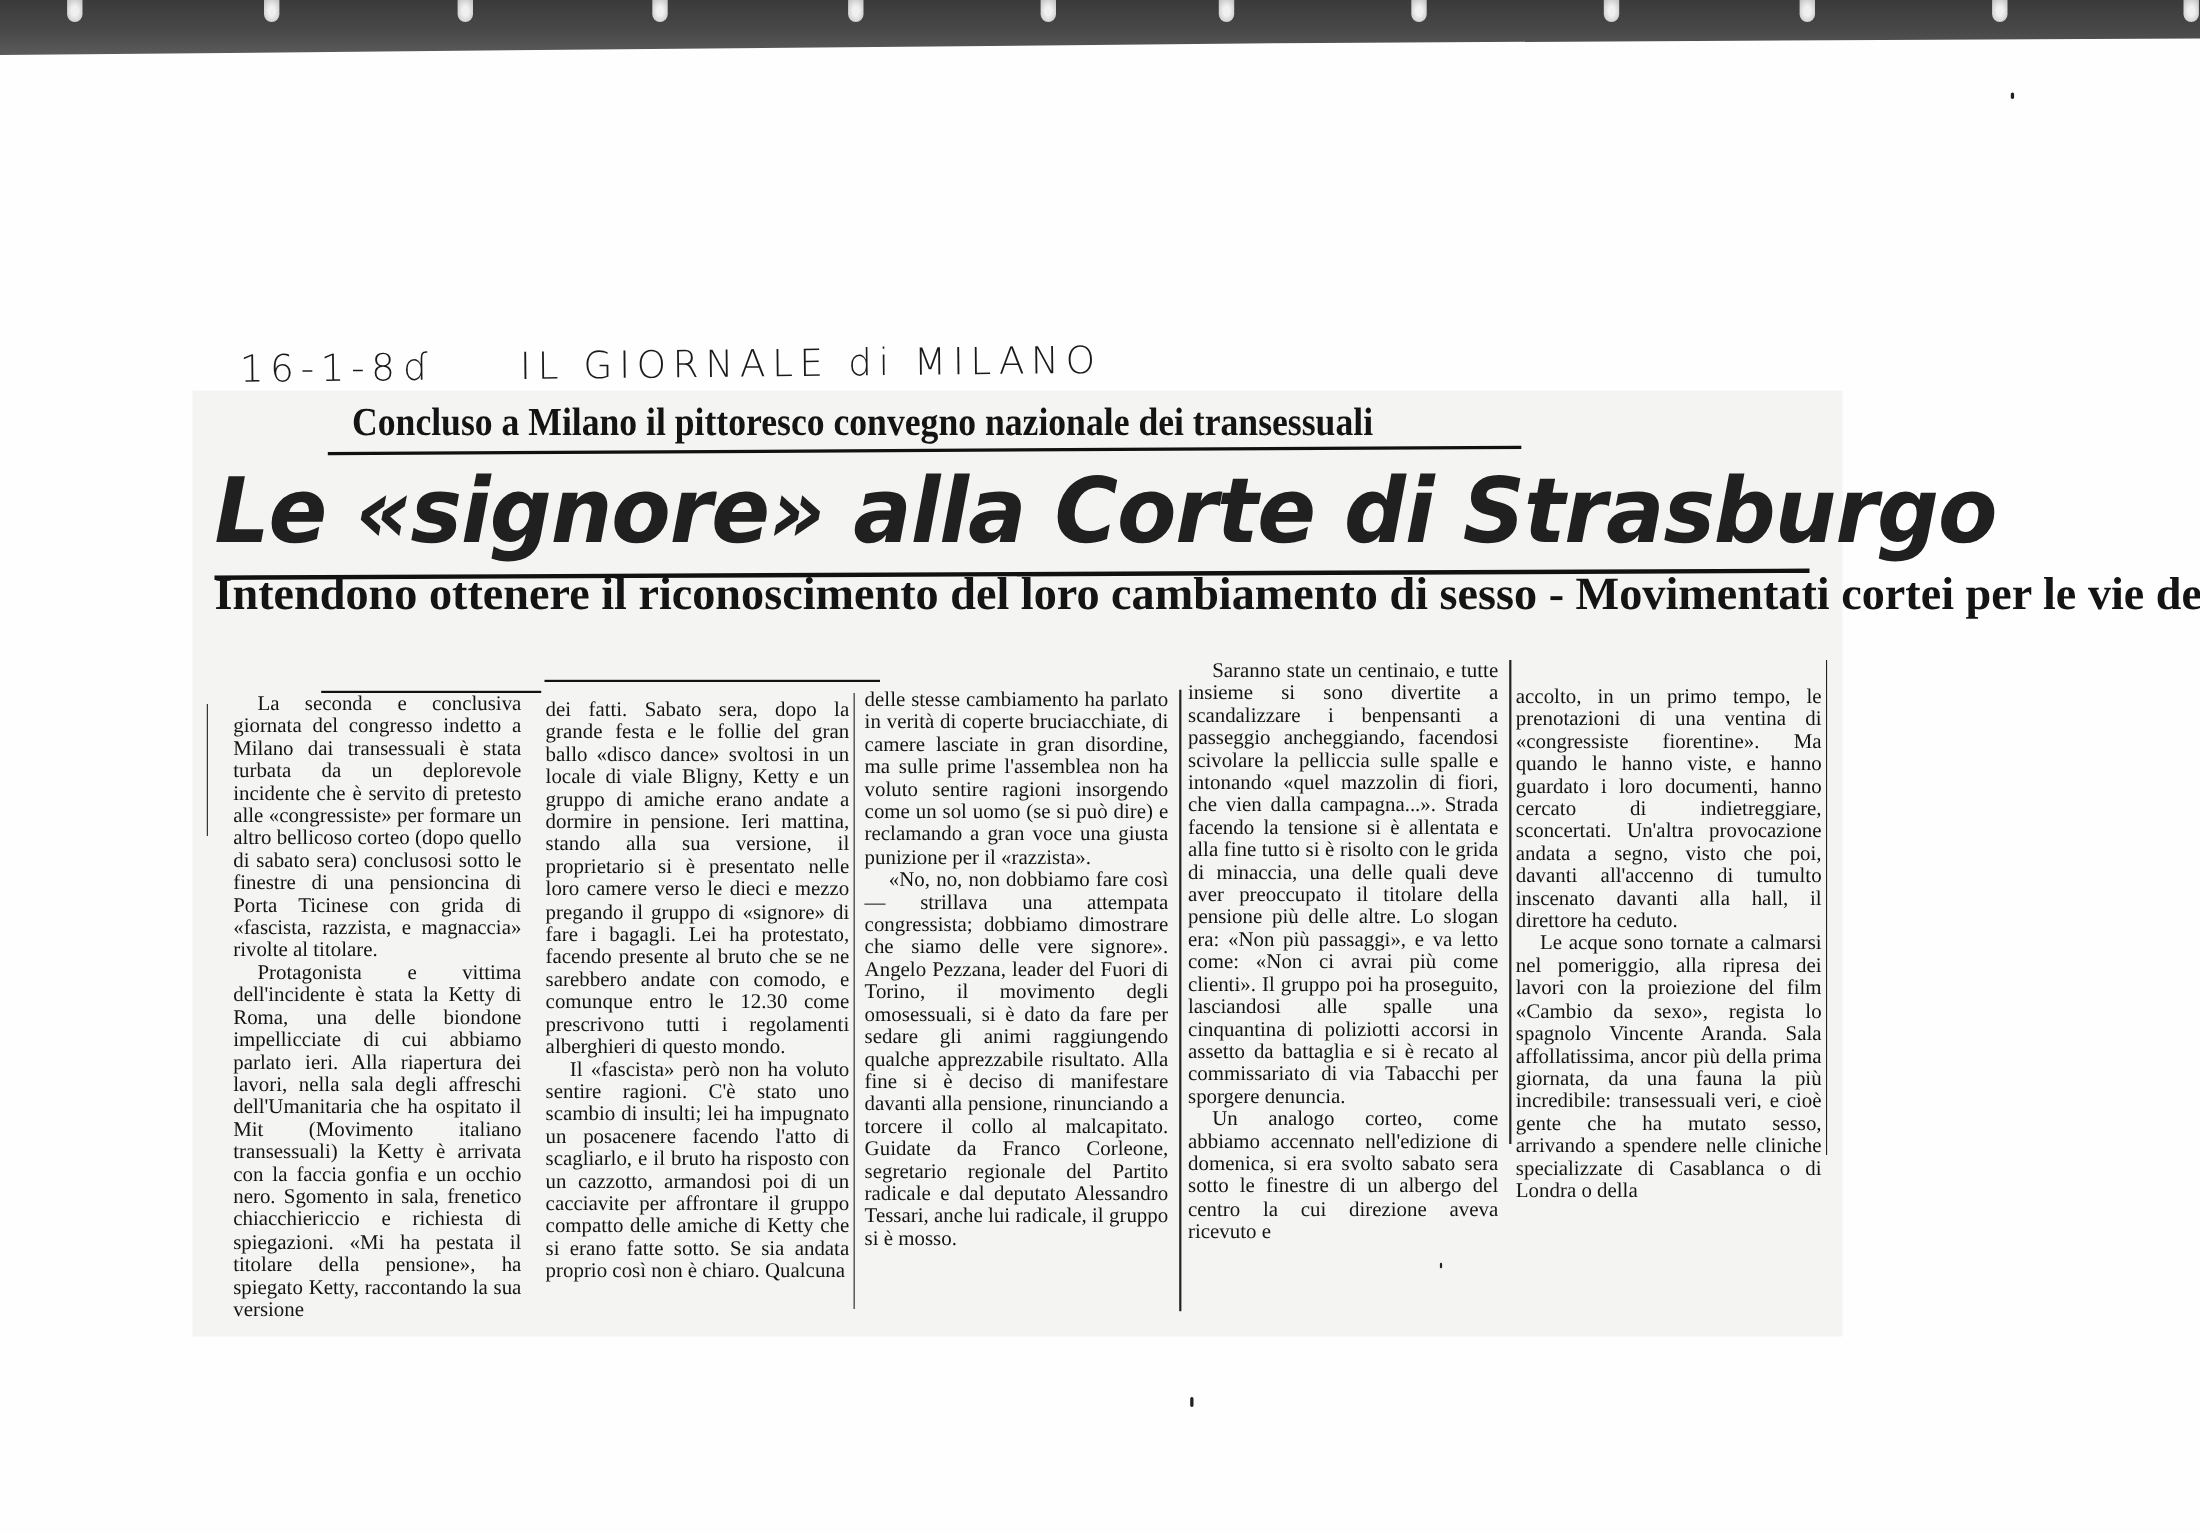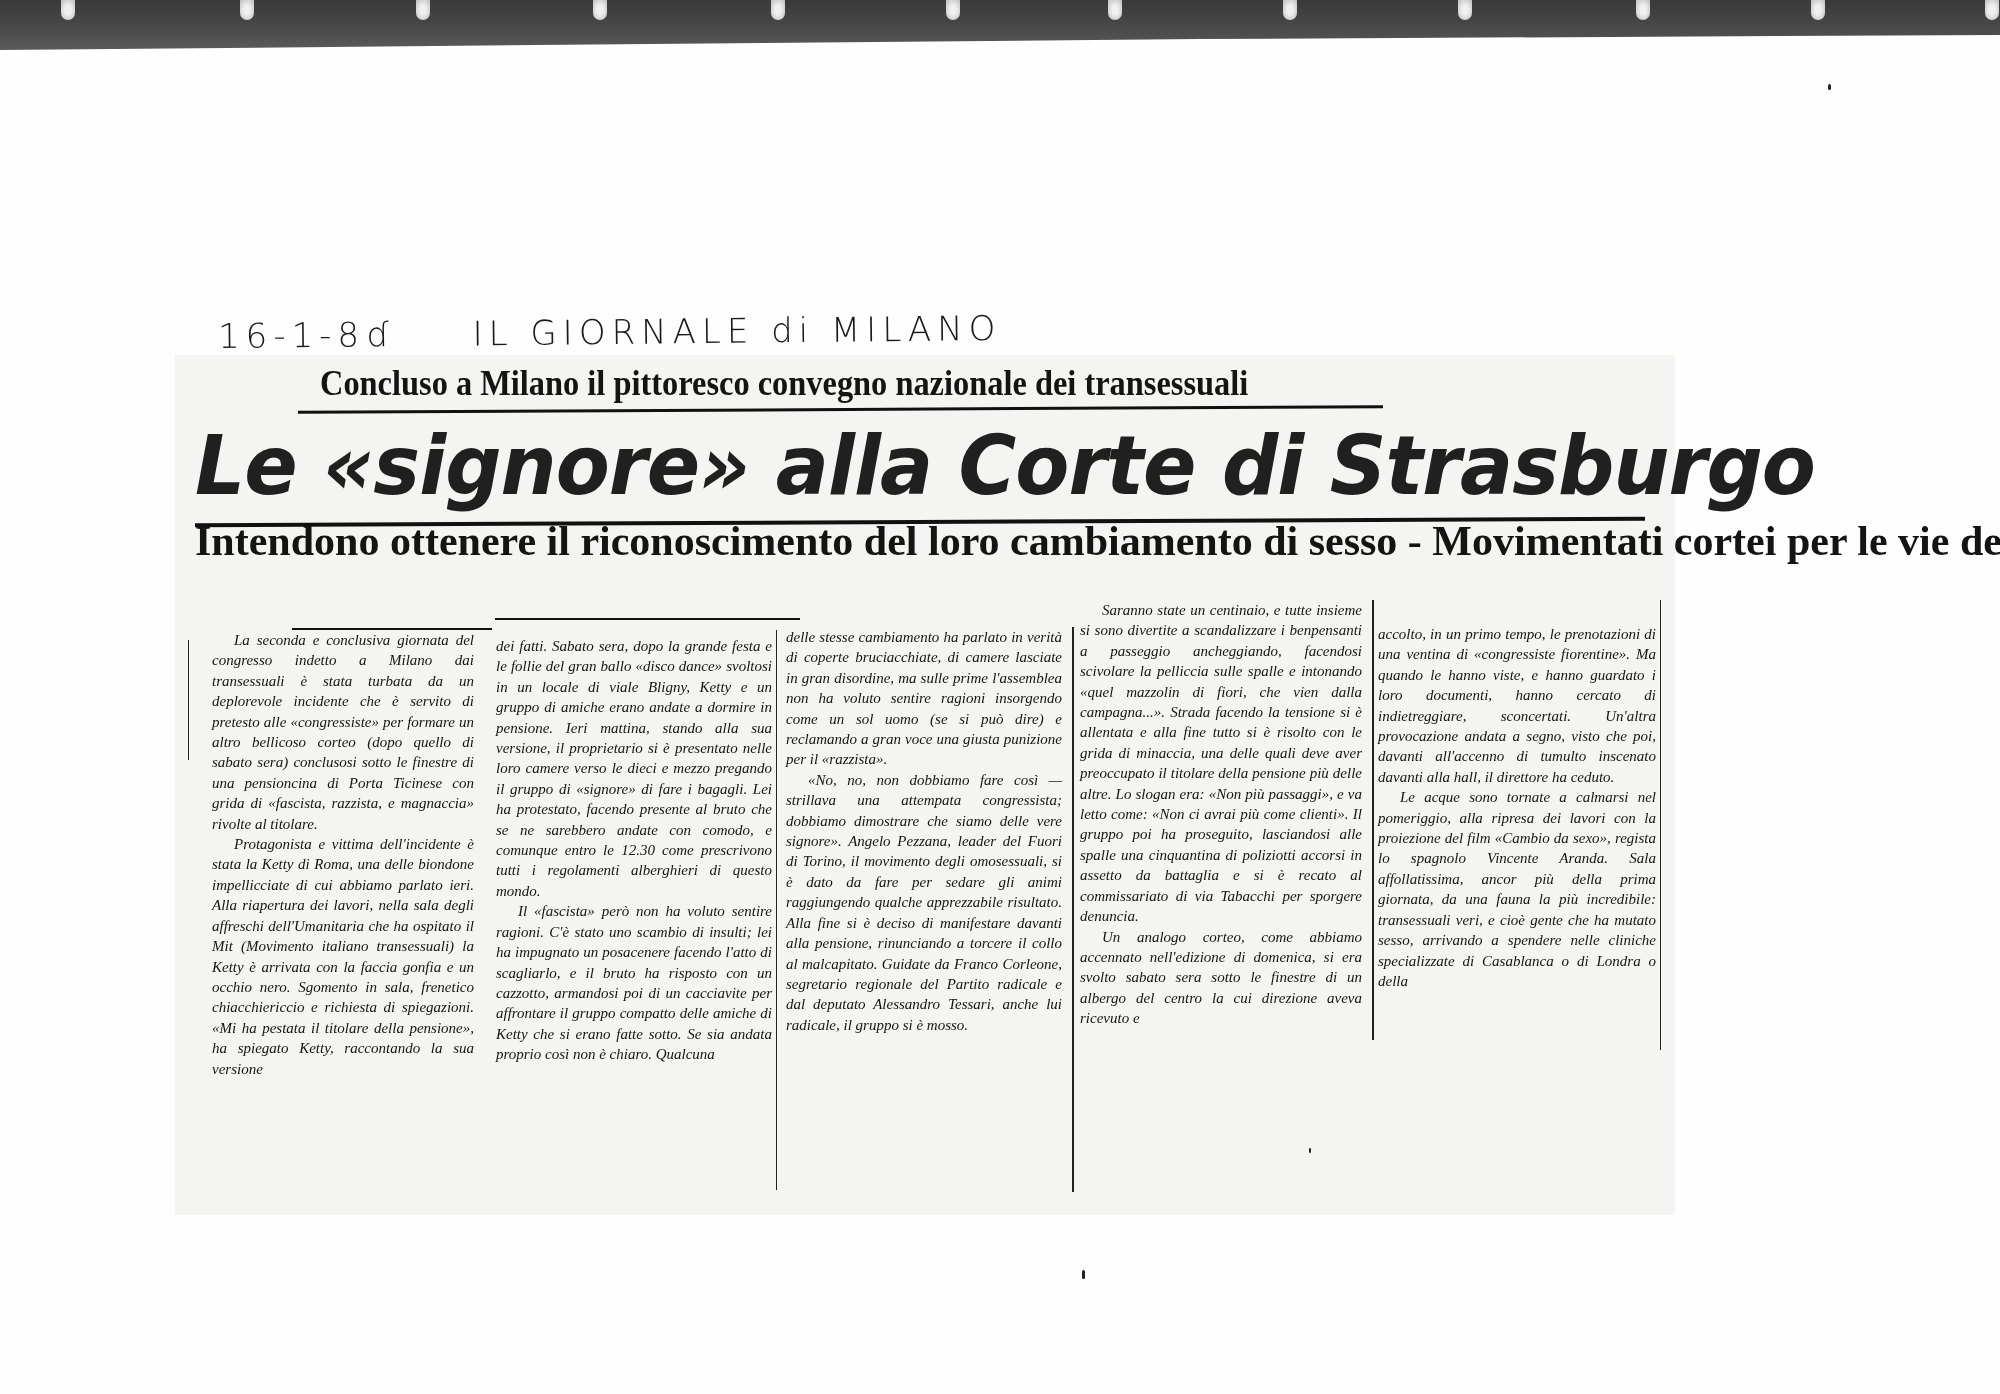--- a/index.html
+++ b/index.html
@@ -48,21 +48,21 @@
       transform: scaleX(0.96); transform-origin: left;
     }
     .subhead {
       position: absolute; left: 195px; top: 524px; width: 1470px;
       font-size: 42px; font-weight: bold; line-height: 34px;
       text-align: justify; text-align-last: justify;
     }
     .subhead div { white-space: nowrap; }
     .col {
       position: absolute;
-      font-style: italic; font-size: 15px; line-height: 20.4px;
+      font-size: 19px; line-height: 20.4px;
       text-align: justify;
     }
     .col p { margin: 0; text-indent: 22px; }
     .col p.noindent { text-indent: 0; }
     .vrule { position: absolute; width: 2px; background: #222; }
     .speck { position: absolute; background: #222; border-radius: 2px; }
   </style>
 </head>
 <body>
 

